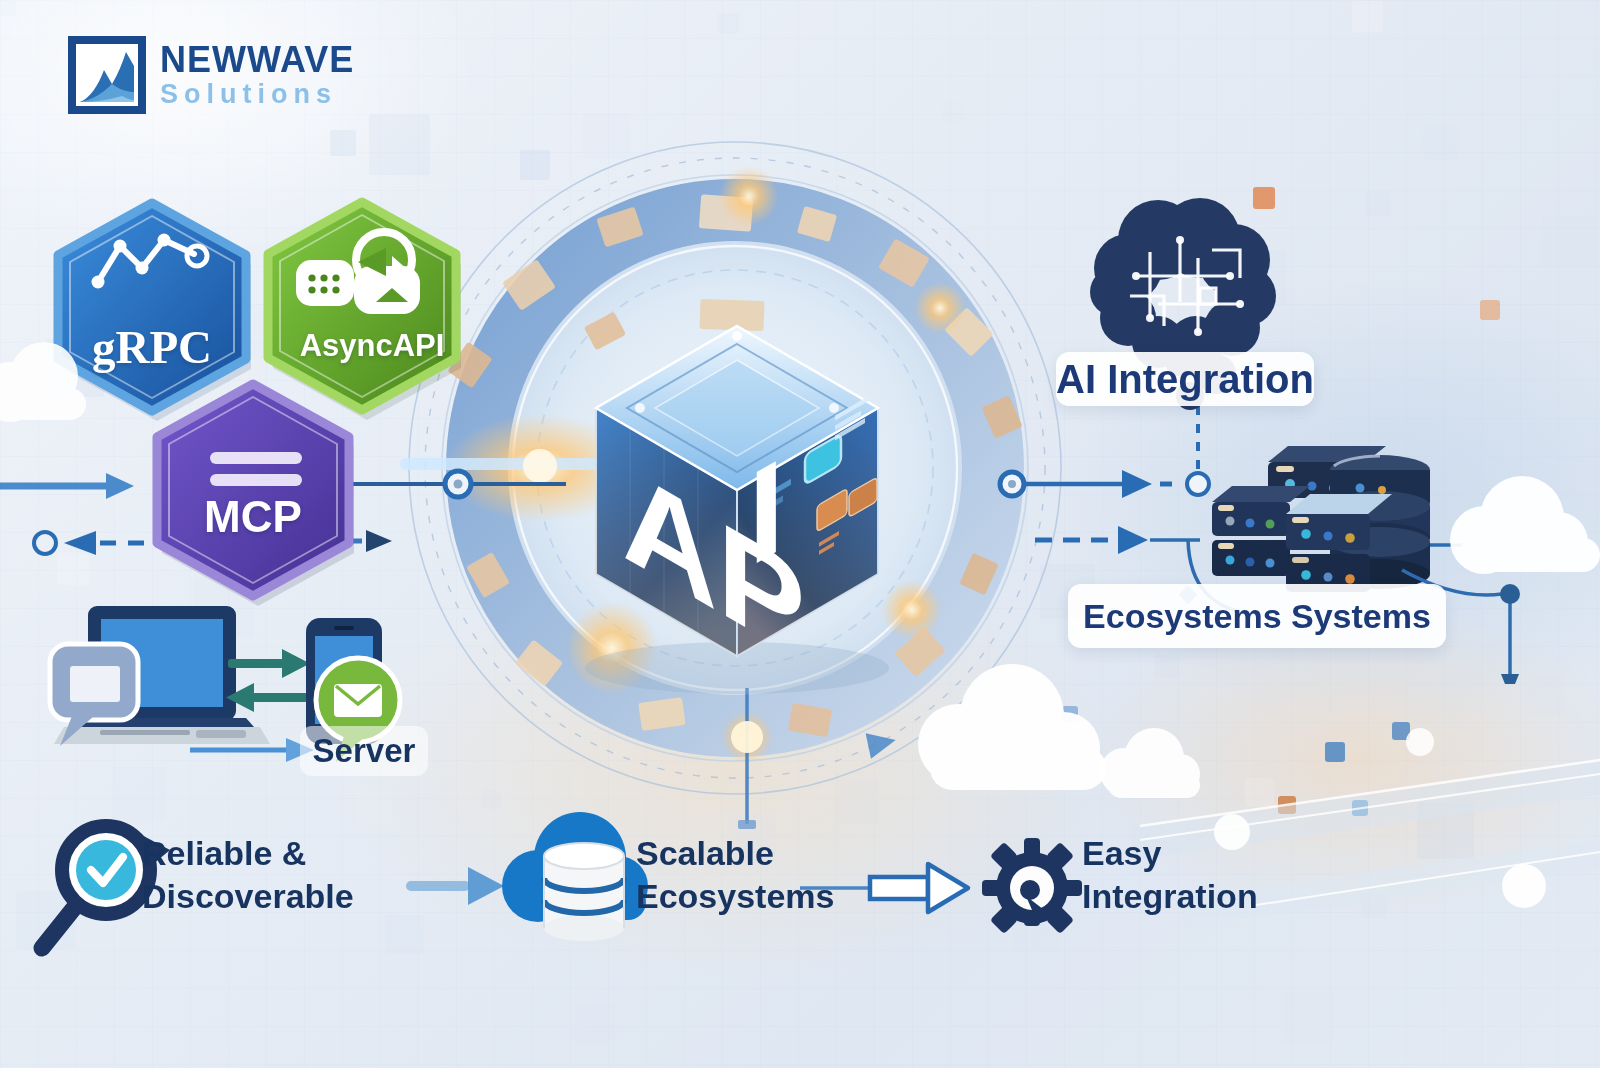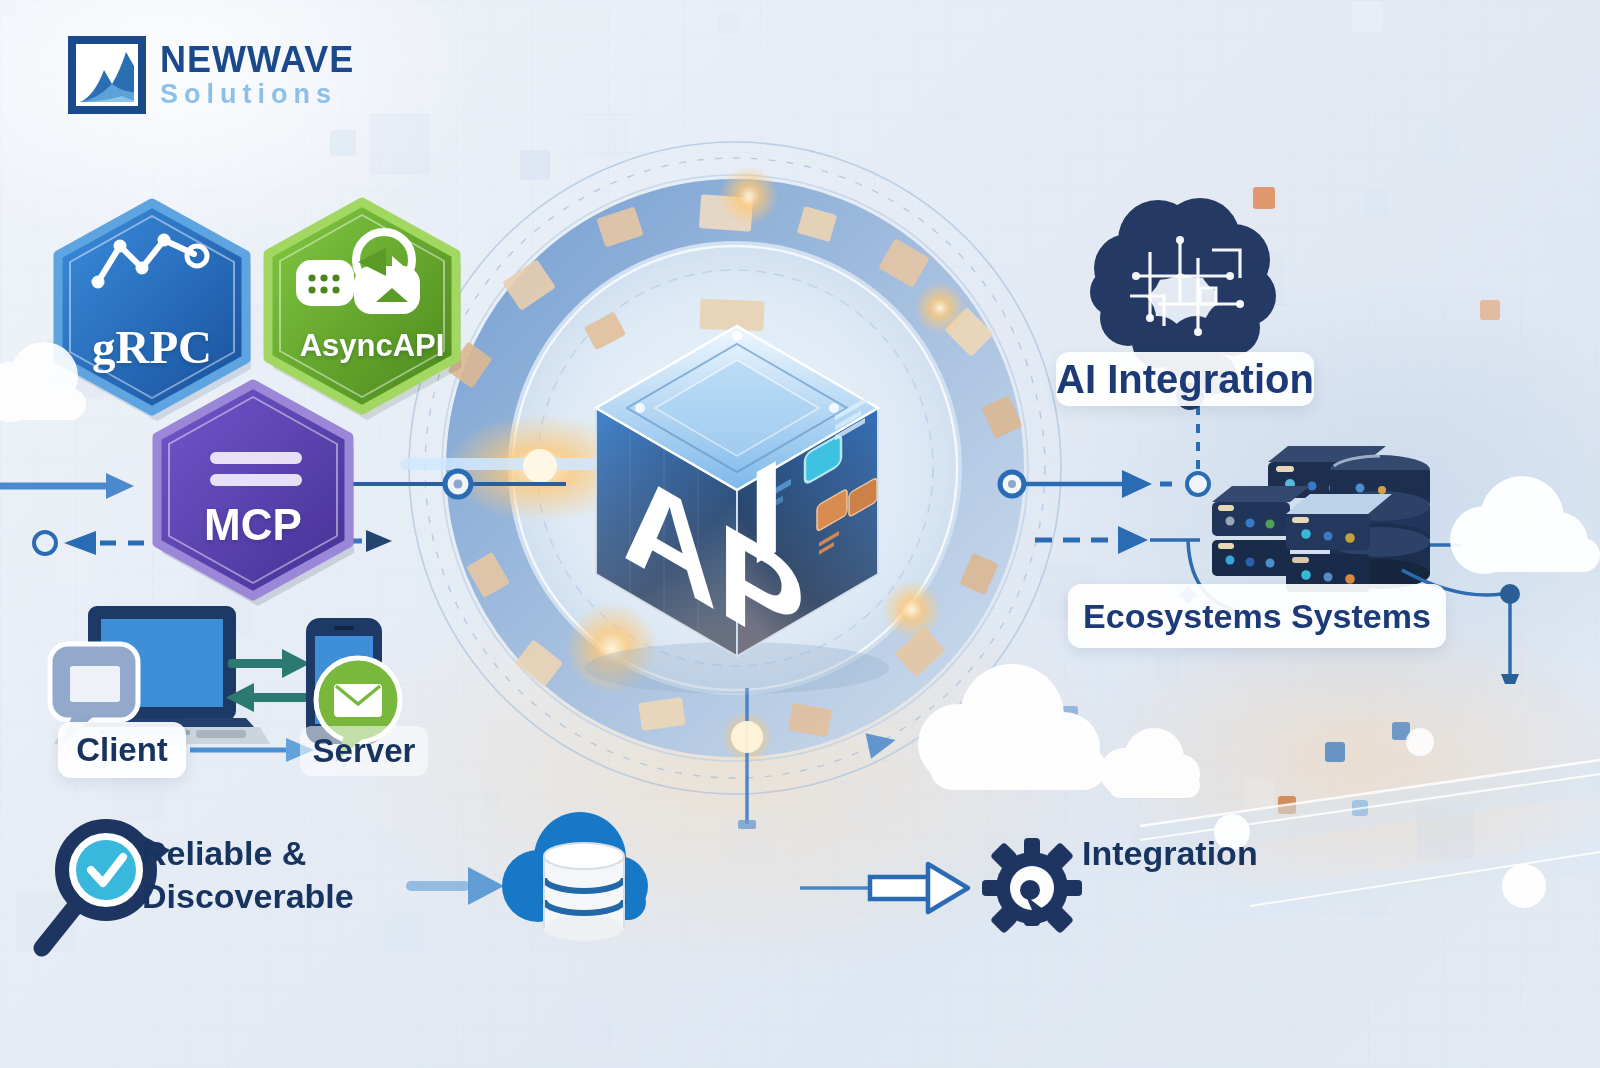--- a/index.html
+++ b/index.html
@@ -523,28 +523,32 @@
       <path d="M12,66 C26,66 40,64 54,60 C58,62 62,64 66,64 V66 Z" fill="#8fc3e8"></path>
     </svg>
     <div class="logo-text">
       <div class="logo-title">NEWWAVE</div>
       <div class="logo-sub">Solutions</div>
     </div>
   </div>
 
   <div class="hex-label" style="left:62px;top:320px;width:180px;font-size:47px;font-family:Liberation Serif, serif;">gRPC</div>
   <div class="hex-label" style="left:272px;top:328px;width:200px;font-size:31px;">AsyncAPI</div>
-  <div class="hex-label" style="left:163px;top:492px;width:180px;font-size:44px;margin-top:8px;">MCP</div>
+  <div class="hex-label" style="left:163px;top:492px;width:180px;font-size:44px;">MCP</div>
 
   <div class="pill" style="left:1056px;top:352px;width:258px;height:54px;font-size:40px;">AI Integration</div>
   <div class="pill" style="left:1068px;top:584px;width:378px;height:64px;font-size:34px;">Ecosystems Systems</div>
 
-  <div class="pill" style="left:58px;top:722px;width:128px;height:56px;font-size:33px;color:#17335f;">Client</div>
   <div class="plain-label" style="left:300px;top:726px;width:128px;height:50px;font-size:33px;color:#17335f;">Server</div>
 
   <div class="feature-text" style="left:142px;top:832px;">
     <div>Reliable &amp;</div>
     <div>Discoverable</div>
   </div>
+  <div class="feature-text" style="left:636px;top:832px;">
+    <div>Scalable</div>
+    <div>Ecosystems</div>
+  </div>
   <div class="feature-text" style="left:1082px;top:832px;">
+    <div>Easy</div>
     <div>Integration</div>
   </div>
 </div>
 
 </body></html>

